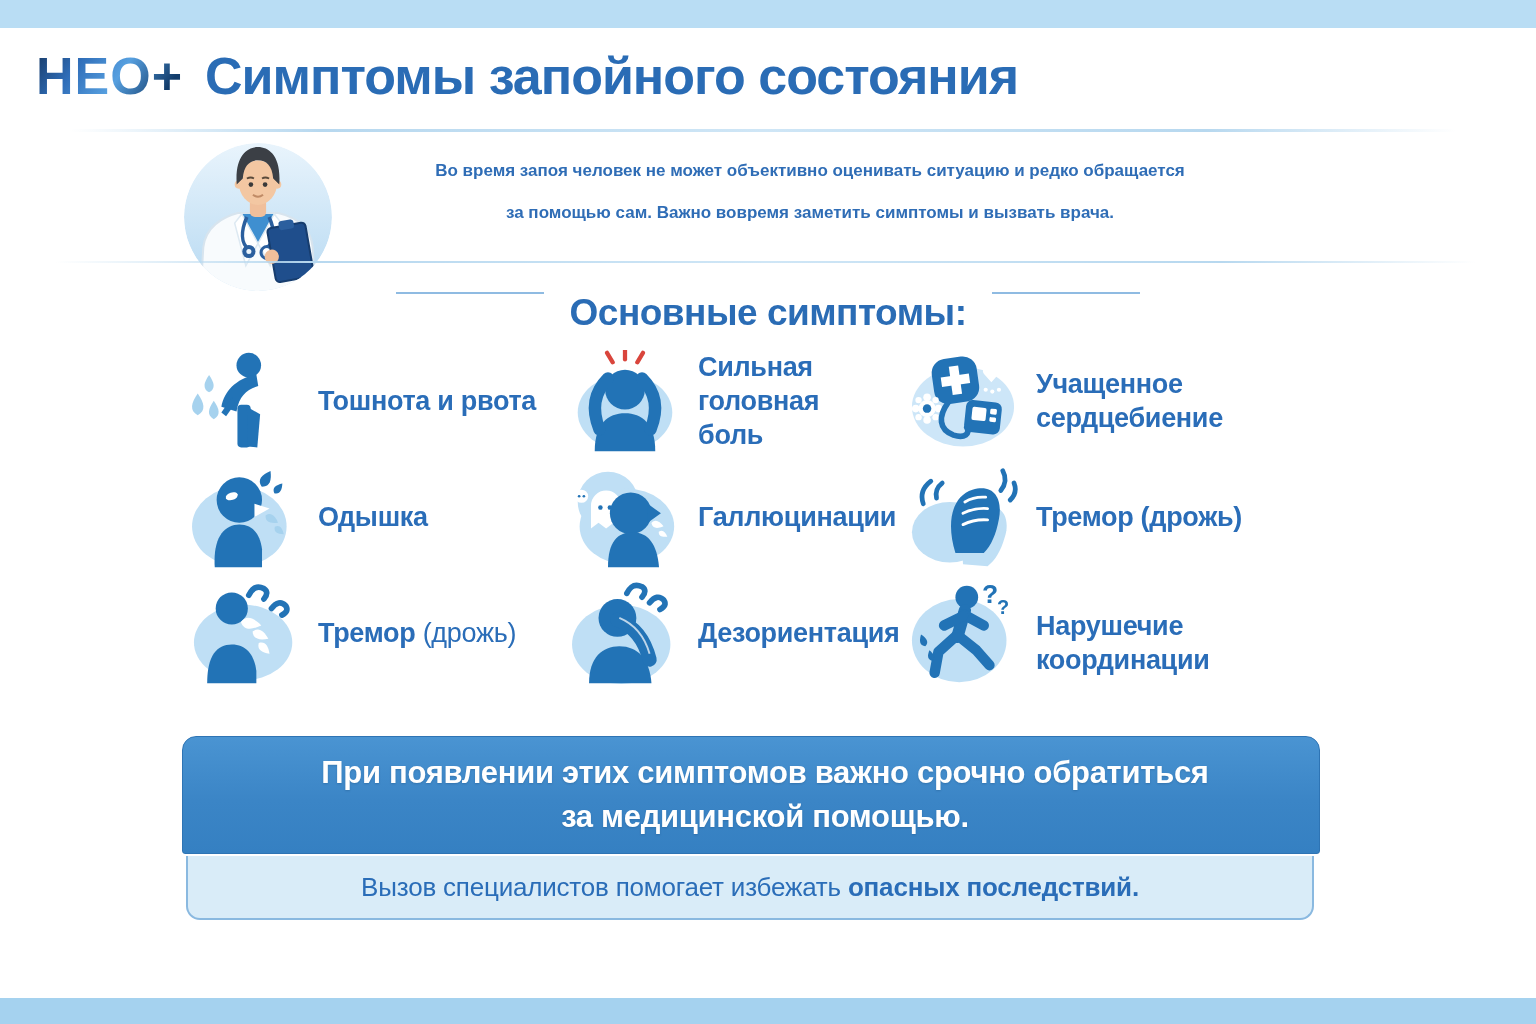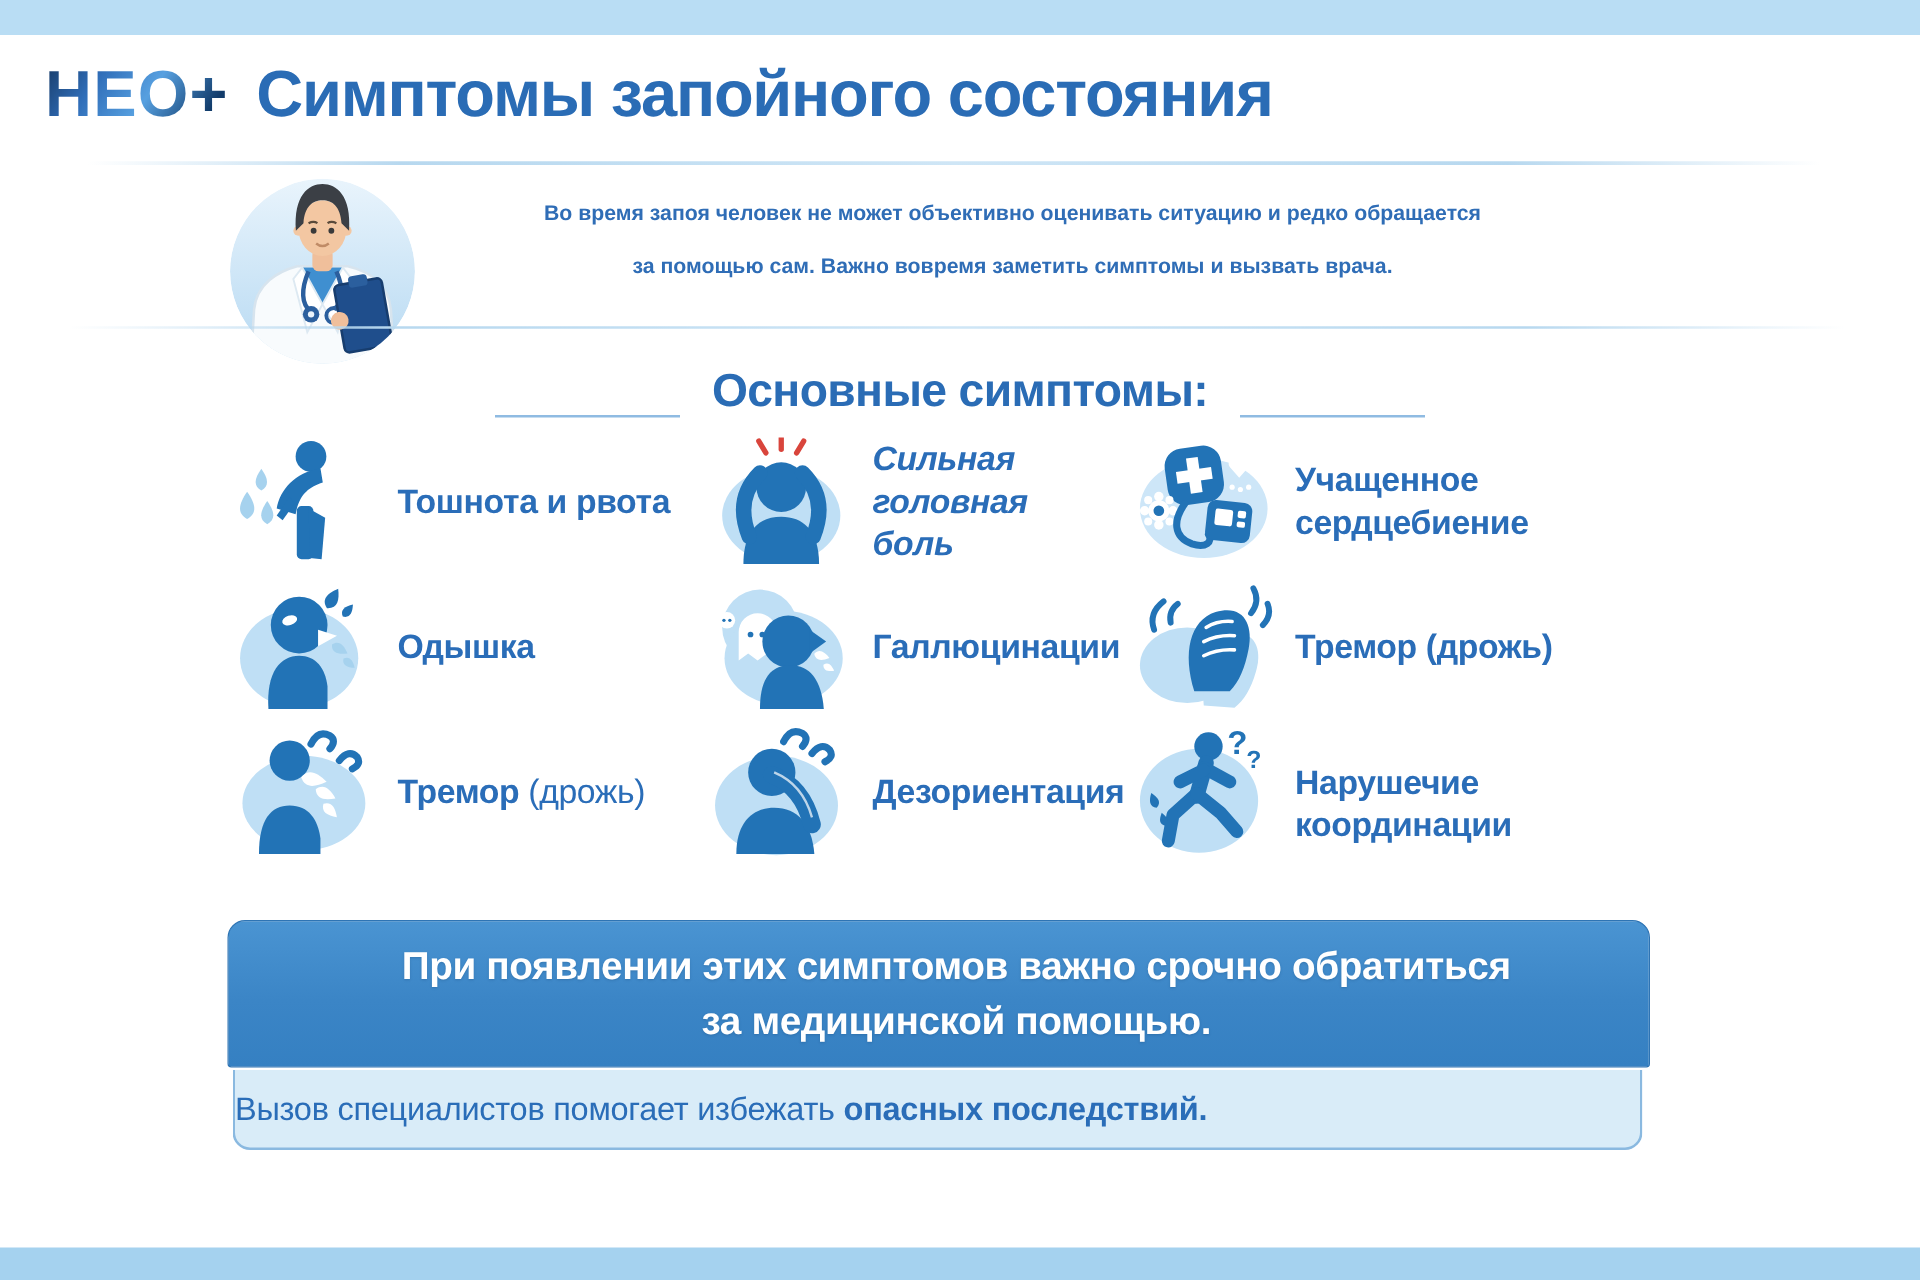--- a/index.html
+++ b/index.html
@@ -19,45 +19,45 @@
              background:linear-gradient(90deg, rgba(173,212,240,0) 0%, #b7d8ef 18%, #cfe6f6 50%, #b7d8ef 82%, rgba(173,212,240,0) 100%); }
   .divider-1 { left:70px; right:80px; top:129px; }
   .divider-2 { left:55px; right:60px; top:261px; height:2px; }
 
   .doctor { position:absolute; left:182px; top:138px; width:152px; height:182px; }
 
   .intro { position:absolute; left:320px; top:150px; width:980px; text-align:center;
            font-size:17px; font-weight:700; color:#2f6db6; line-height:42px; }
 
   .section-header { position:absolute; left:0; top:292px; width:100%;
-                    display:flex; align-items:flex-end; justify-content:center; }
+                    display:flex; align-items:flex-start; justify-content:center; }
   .section-line { width:148px; height:2px; background:#8fbbe2; margin:0 26px; }
   .section-title { font-size:37px; font-weight:700; color:#2a6cb5; letter-spacing:-0.5px; }
 
   .grid { position:absolute; left:186px; top:344px;
           display:grid; grid-template-columns:380px 338px 440px; grid-auto-rows:116px; align-items:center; }
   .cell { display:flex; align-items:center; }
   .cell .icon { width:118px; height:104px; flex:0 0 118px; margin-right:14px; }
   .cell .icon svg { width:118px; height:104px; }
   .label { font-size:27px; font-weight:700; color:#2a6db8; line-height:1.25; letter-spacing:-0.3px; }
   .label .note { font-weight:400; }
-  .w185 { max-width:185px;font-style:italic; }
+  .w185 { max-width:185px; }
   .w180 { max-width:180px;margin-top:20px; }
 
   .cta-box { position:absolute; left:182px; top:736px; width:1138px; height:118px;
              background:linear-gradient(180deg,#4a94d2 0%, #3b85c6 55%, #3580c2 100%);
              border:1px solid #2e74b4; border-radius:14px 14px 3px 3px;
              display:flex; flex-direction:column; justify-content:center; align-items:center; }
   .cta-line { color:#ffffff; font-size:31px; font-weight:700; line-height:44px; letter-spacing:-0.3px;
               text-shadow:0 1px 2px rgba(20,60,100,0.25);margin-left:28px; }
 
   .footer-box { position:absolute; left:186px; top:856px; width:1128px; height:64px;
                 background:#d9ecf8; border:2px solid #8ab9e0; border-top:none;
                 border-radius:0 0 14px 14px;
-                display:flex; align-items:center; }
+                display:flex; justify-content:center; align-items:center; }
   .footer-text { font-size:26px; color:#2a6db8; font-weight:400; letter-spacing:-0.2px; }
   .footer-text b { font-weight:700; }
 </style>
 </head>
 <body>
 
 <div class="canvas">
 
   <div class="band-top"></div>
 

